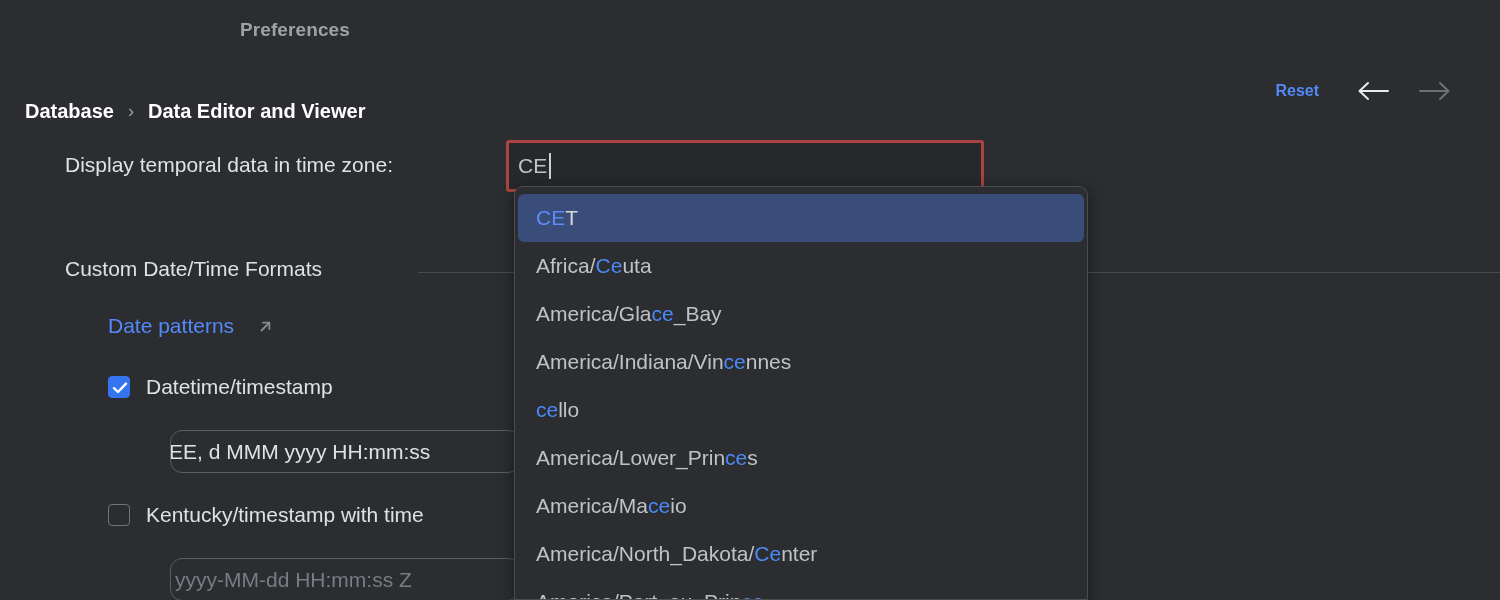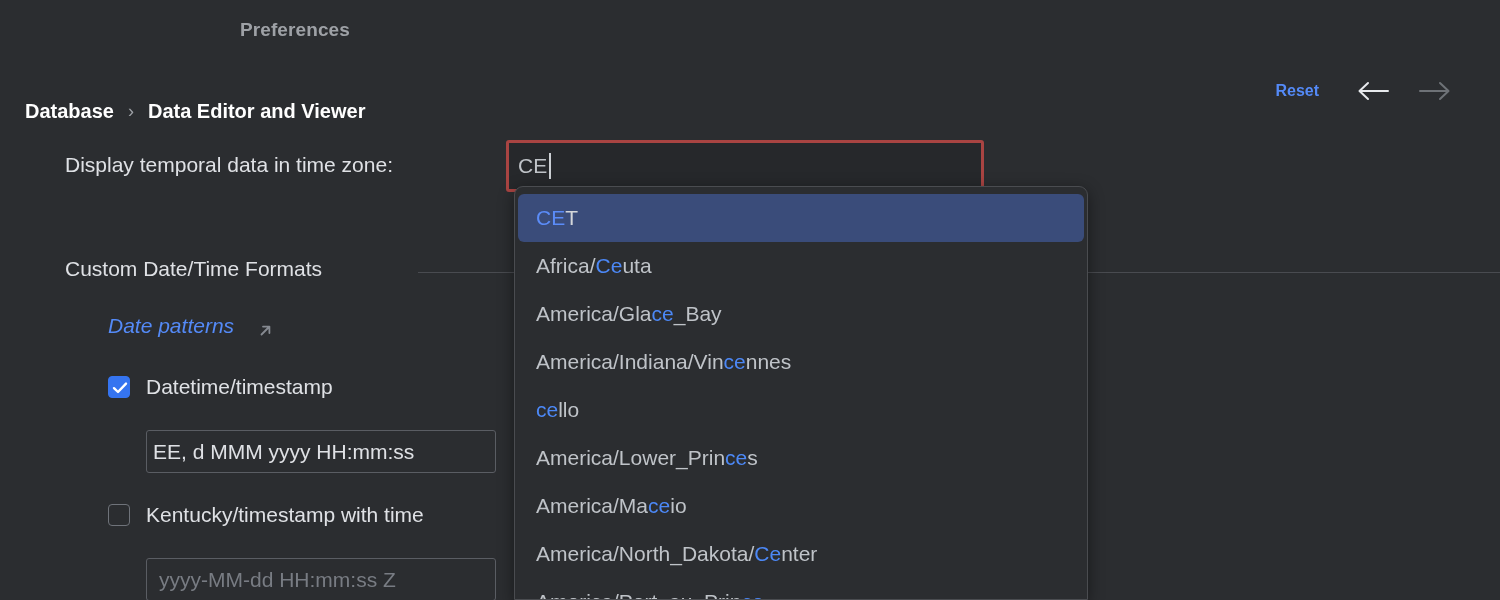--- a/index.html
+++ b/index.html
@@ -135,24 +135,23 @@
   }
 
   .date-patterns {
     position: absolute;
     left: 108px;
     top: 314px;
     font-size: 21px;
     color: #548af7;
     cursor: pointer;
     display: flex;
-    align-items: flex-end;
+    align-items: center;
     gap: 24px;
     white-space: nowrap;
-    font-style: italic;
   }
   .ext-arrow { display: block; }
   .ext-arrow path { stroke: #868a91; }
 
   
   .cb-row {
     position: absolute;
     display: flex;
     align-items: center;
     gap: 16px;
@@ -175,25 +174,26 @@
 
   .cb-label { font-size: 21px; color: #dfe1e5; }
 
   
   .field {
     position: absolute;
     height: 43px;
     width: 350px;
     background: #2b2d30;
     border: 1px solid #5a5d63;
-    border-radius: 3px;
-    display: flex;
-    align-items: center;
-    padding-left: 12px;
+    border-radius: 12px;
+    display: flex;
+    align-items: center;
+    padding-left: 4px;
     overflow: hidden;
+    margin-left: 24px;
   }
   .field.f1 { left: 146px; top: 430px; }
   .field.f2 { left: 146px; top: 558px; }
   .field .fval {
     font-size: 21px;
     color: #dfe1e5;
     margin-left: -6px;
     white-space: nowrap;
   }
   .field .fph {

